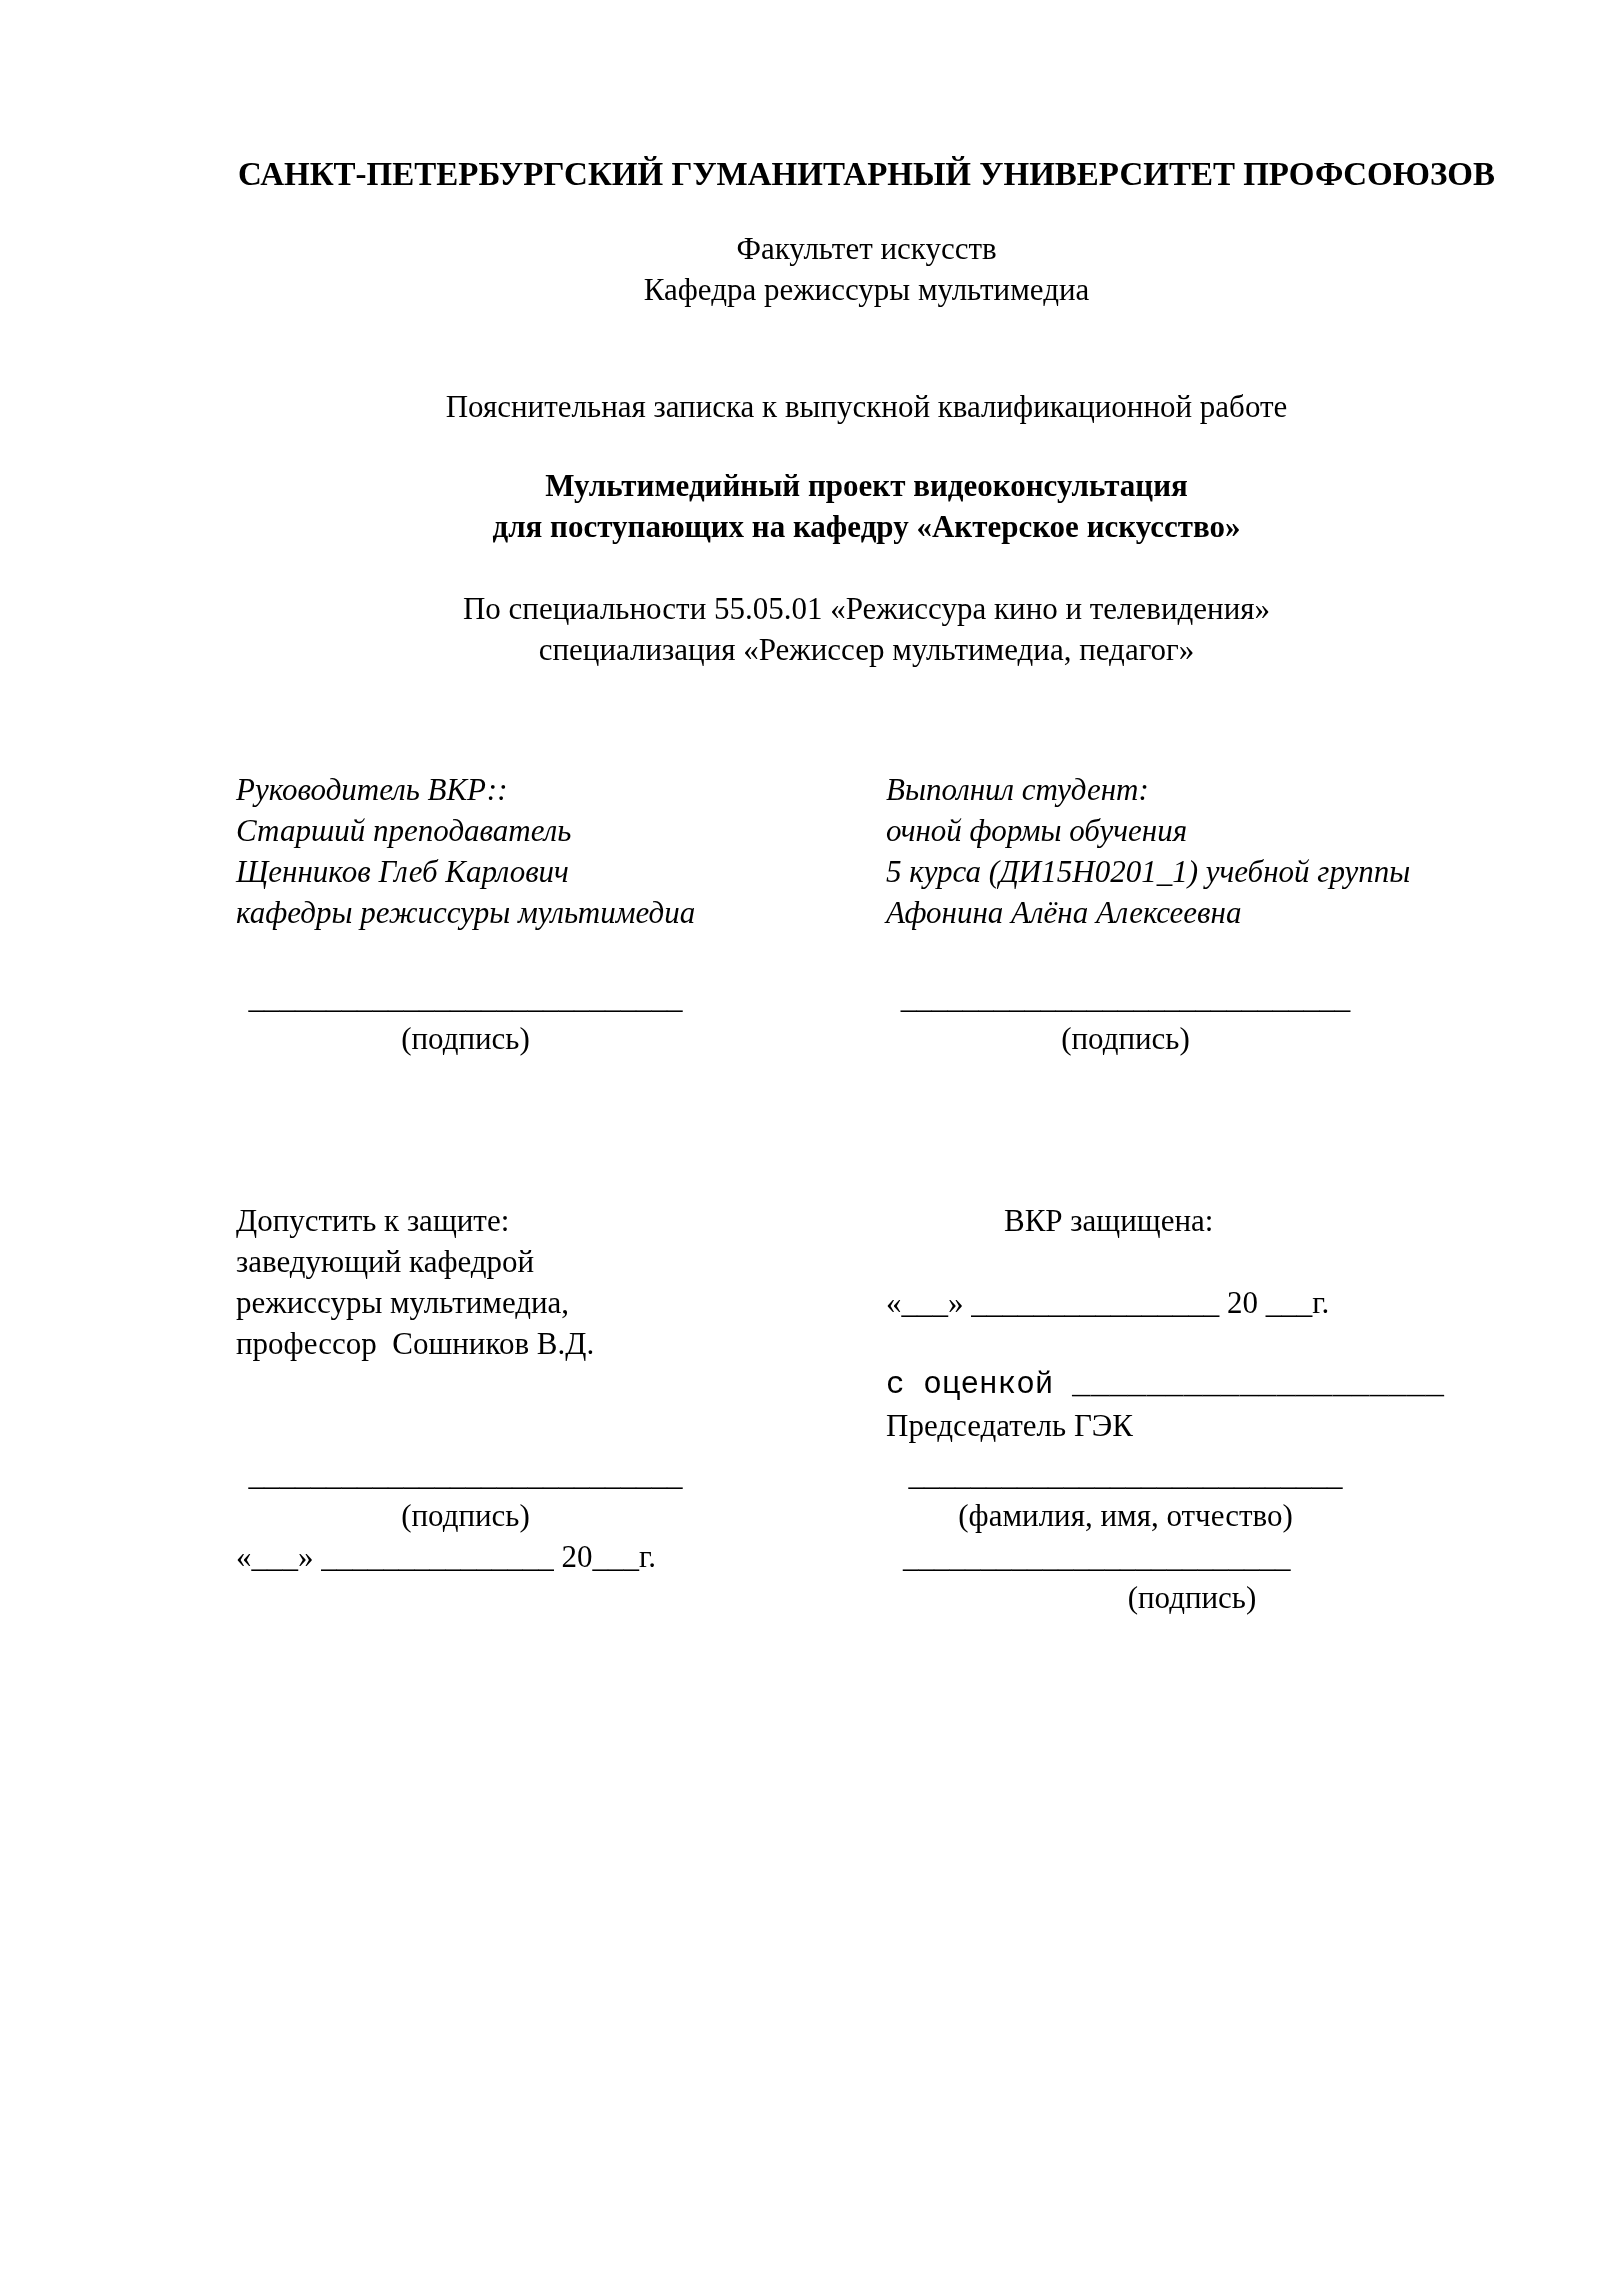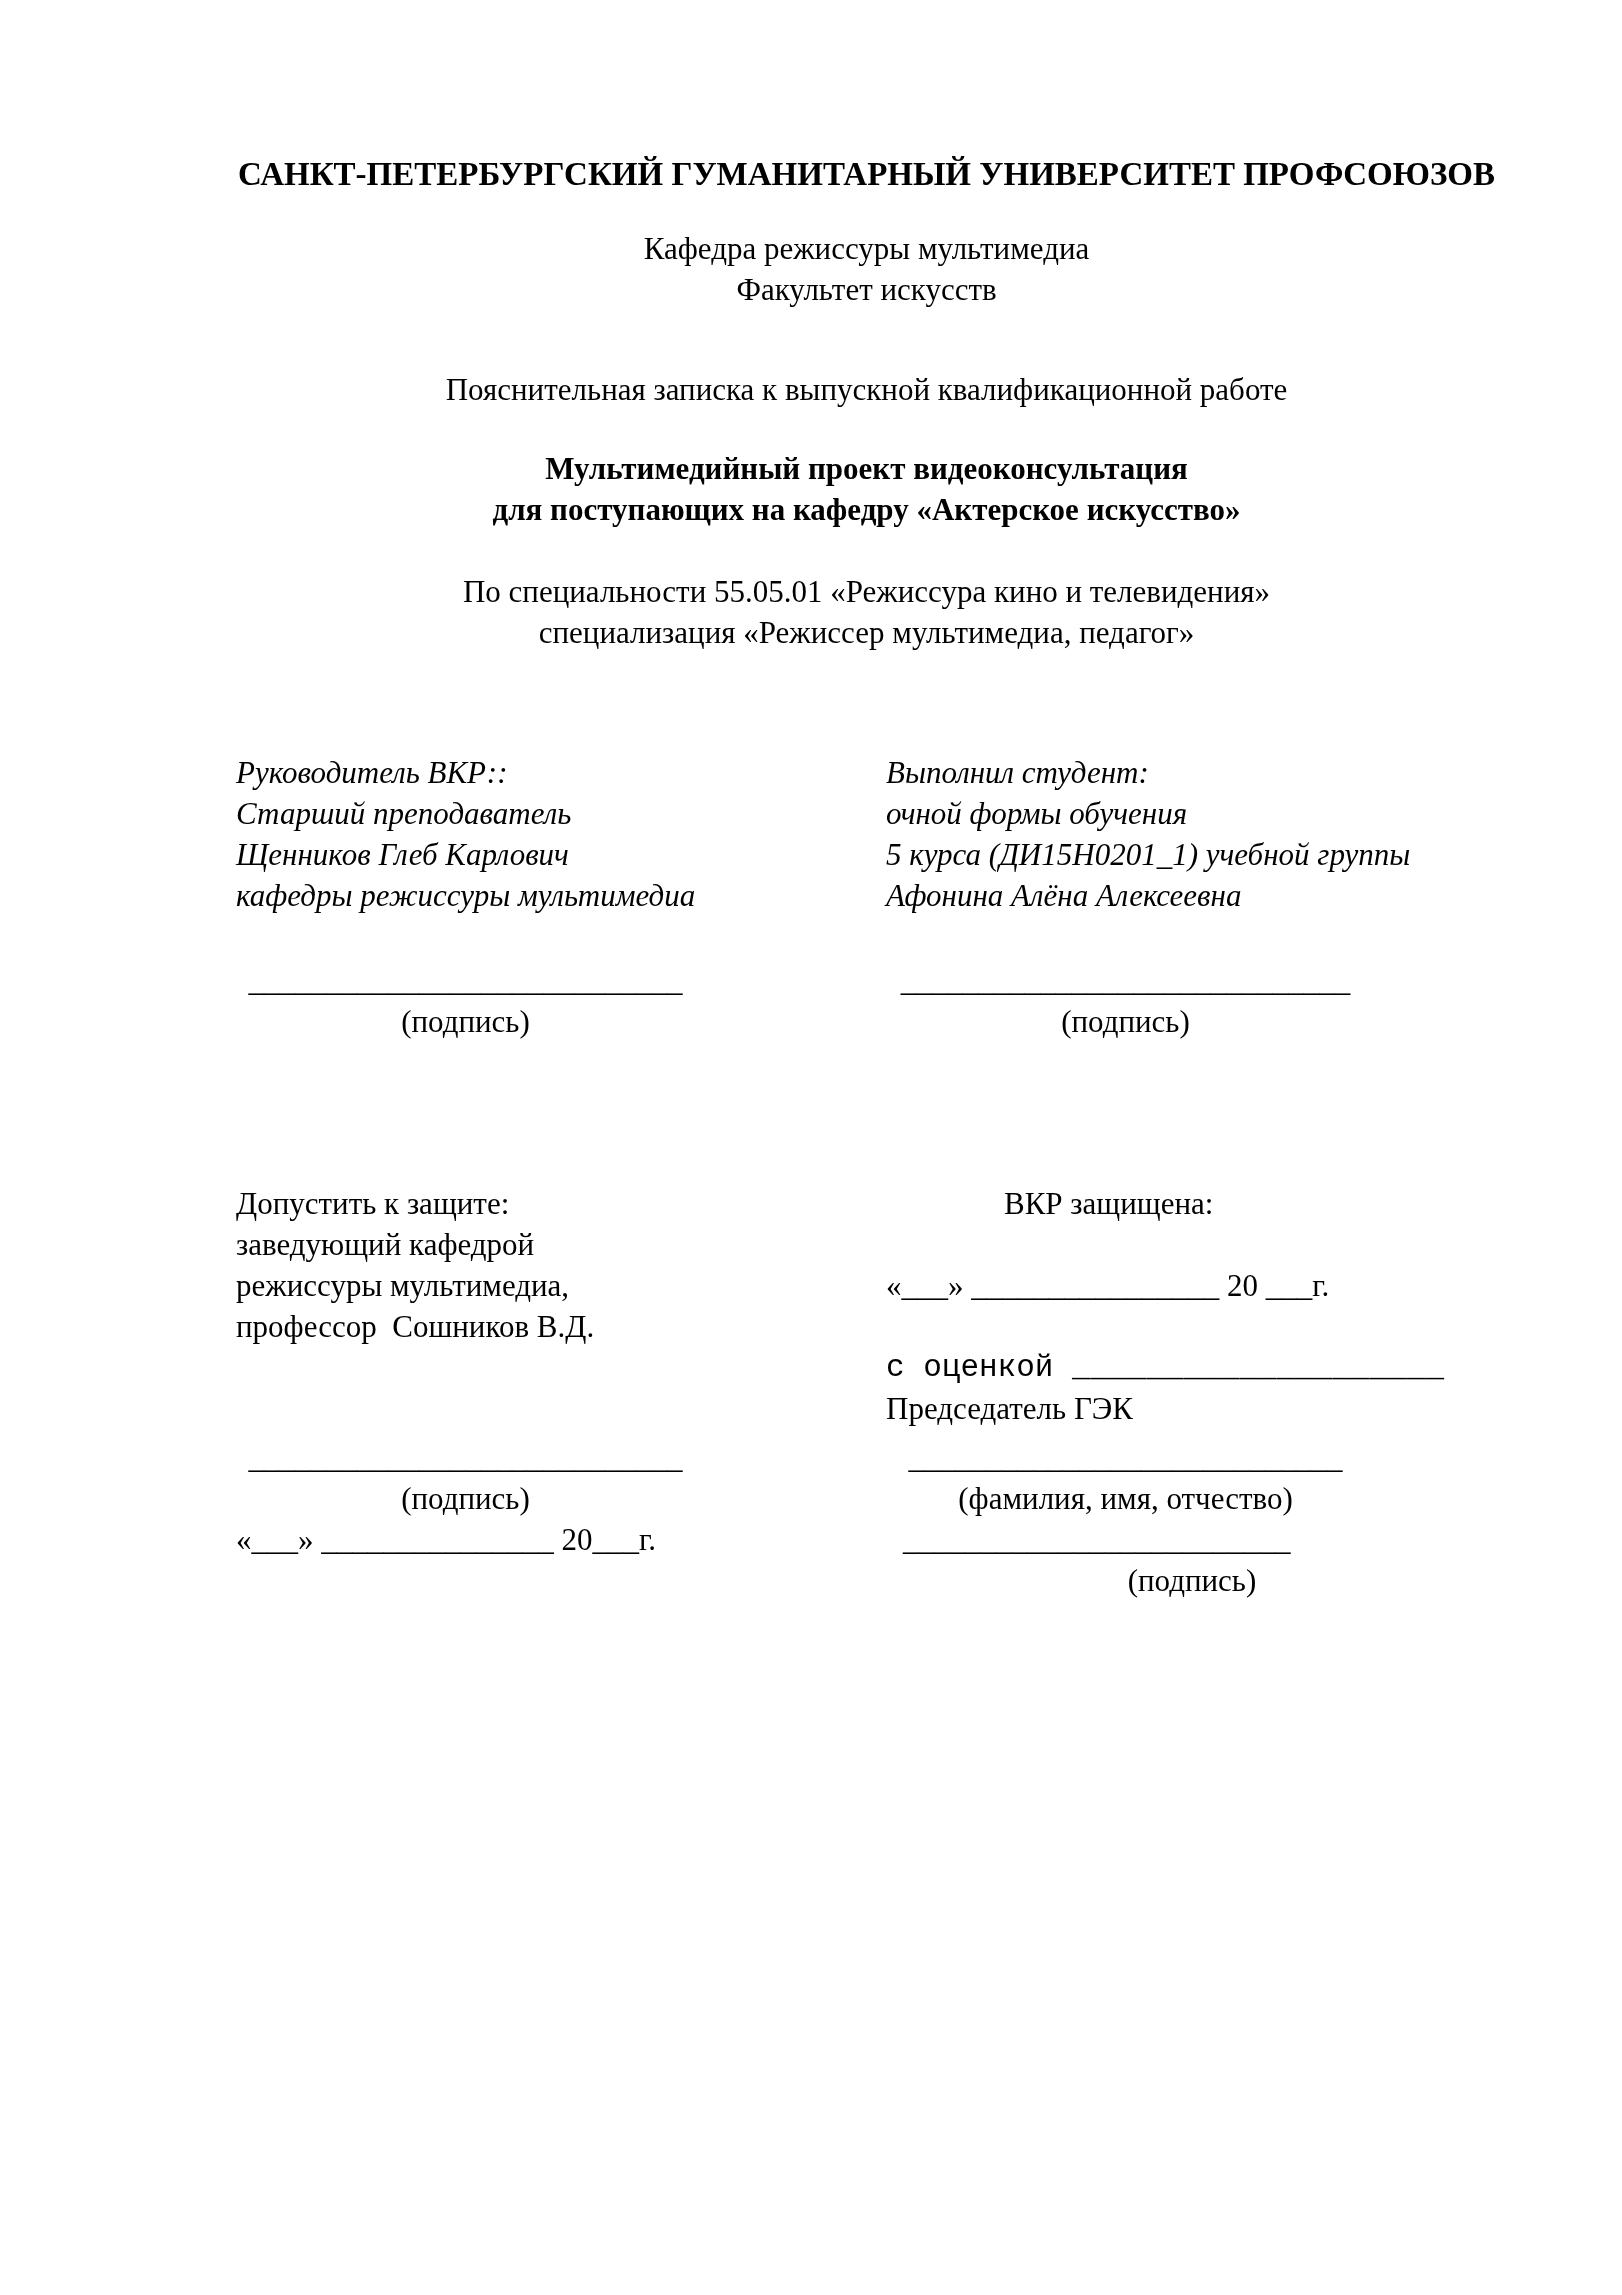--- a/index.html
+++ b/index.html
@@ -12,21 +12,21 @@
     color: #000000;
     font-family: "Liberation Serif", "DejaVu Serif", serif;
     font-size: 31px;
     line-height: 41px;
     padding: 154px 126px 0 236px;
     overflow: hidden;
   }
   .line { white-space: pre-wrap; }
   .university { font-size: 33px; font-weight: bold; text-align: center; }
   .faculty-block { margin-top: 33px; text-align: center; }
-  .note { margin-top: 59px; text-align: center; }
+  .note { margin-top: 76px; text-align: center; }
   .project-title { margin-top: 38px; text-align: center; font-weight: bold; }
   .specialty { margin-top: 41px; text-align: center; }
   .row { display: flex; align-items: flex-start; }
   .people-row { margin-top: 99px; font-style: italic; }
   .col-left { width: 650px; flex: 0 0 auto; }
   .col-right { flex: 1 1 auto; }
   .sign-row { margin-top: 44px; }
   .sig-block { text-align: center; }
   .sig-block.w-left { width: 459px; }
   .sig-block.w-right { width: 479px; }
@@ -46,22 +46,22 @@
   }
 </style>
 </head>
 <body>
 
 <div class="page">
 
   <div class="university line">САНКТ-ПЕТЕРБУРГСКИЙ ГУМАНИТАРНЫЙ УНИВЕРСИТЕТ ПРОФСОЮЗОВ</div>
 
   <div class="faculty-block">
+    <div class="line">Факультет искусств</div>
     <div class="line">Кафедра режиссуры мультимедиа</div>
-    <div class="line">Факультет искусств</div>
   </div>
 
   <div class="note line">Пояснительная записка к выпускной квалификационной работе</div>
 
   <div class="project-title">
     <div class="line">Мультимедийный проект видеоконсультация</div>
     <div class="line">для поступающих на кафедру «Актерское искусство»</div>
   </div>
 
   <div class="specialty">

